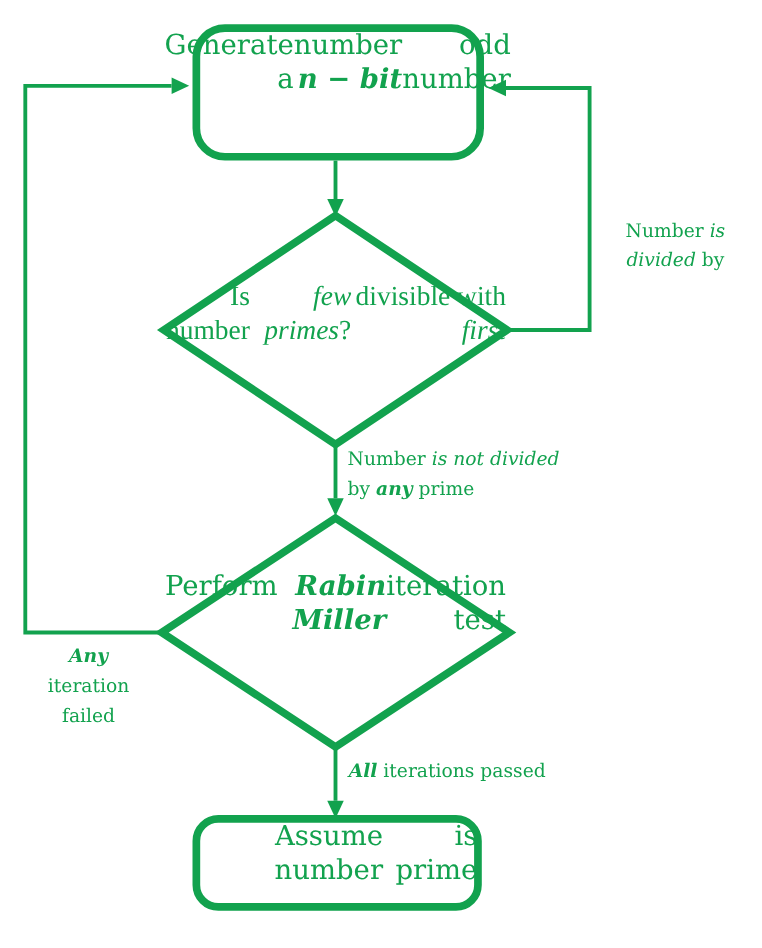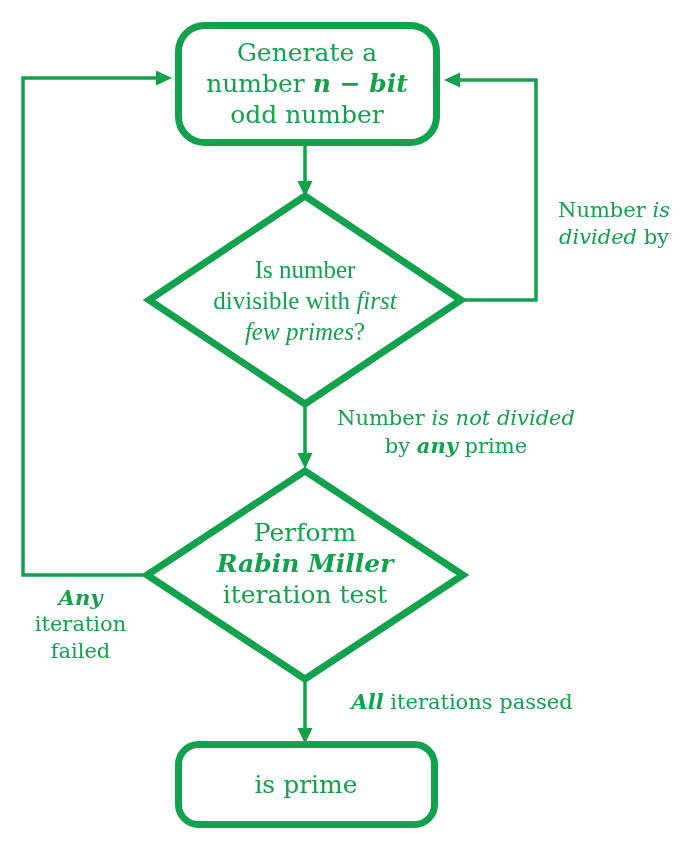--- a/index.html
+++ b/index.html
@@ -21,28 +21,29 @@
 
   .txt {
     position: absolute;
     color: var(--accent);
     text-align: center;
   }
   .node-txt {
     font-size: 25px;
     line-height: 31px;
     display: flex;
-    flex-direction: column;
+    flex-direction: row;
     justify-content: center;
+    text-align: right;
   }
   .label-txt {
-    font-size: 21px;
+    font-size: 17px;
     line-height: 27px;
   }
-  .left-align { text-align: center; }
+  .left-align { text-align: left; }
   .em-i  { font-style: italic; }
   .em-bi { font-style: italic; font-weight: bold; }
 </style>
 </head>
 <body>
 
 <div class="stage">
 
   <svg width="693" height="862" viewBox="0 0 693 862">
 
@@ -71,31 +72,32 @@
   </svg>
 
   <div class="txt node-txt" style="left:178px; top:25px; width:258px; height:117px;">
     <div>Generate a</div>
     <div><span>number </span><span class="em-bi">n − bit</span></div>
     <div>odd number</div>
   </div>
 
   <div class="txt node-txt" style="left:150px; top:254px; width:310px;font-family:Liberation Serif, serif;">
     <div>Is number</div>
+    <div><span class="em-i">few primes</span><span>?</span></div>
     <div><span>divisible with </span><span class="em-i">first</span></div>
-    <div><span class="em-i">few primes</span><span>?</span></div>
   </div>
 
   <div class="txt node-txt" style="left:150px; top:517px; width:310px;">
     <div>Perform</div>
     <div class="em-bi">Rabin Miller</div>
     <div>iteration test</div>
   </div>
 
   <div class="txt node-txt" style="left:178px; top:744px; width:256px; height:80px;">
+    <div>Assume number</div>
     <div>is prime</div>
   </div>
 
   <div class="txt label-txt" style="left:538px; top:197px; width:152px;">
     <div><span>Number </span><span class="em-i">is</span></div>
     <div><span class="em-i">divided</span><span> by</span></div>
   </div>
 
   <div class="txt label-txt left-align" style="left:316px; top:405px; width:280px;">
     <div><span>Number </span><span class="em-i">is not divided</span></div>

